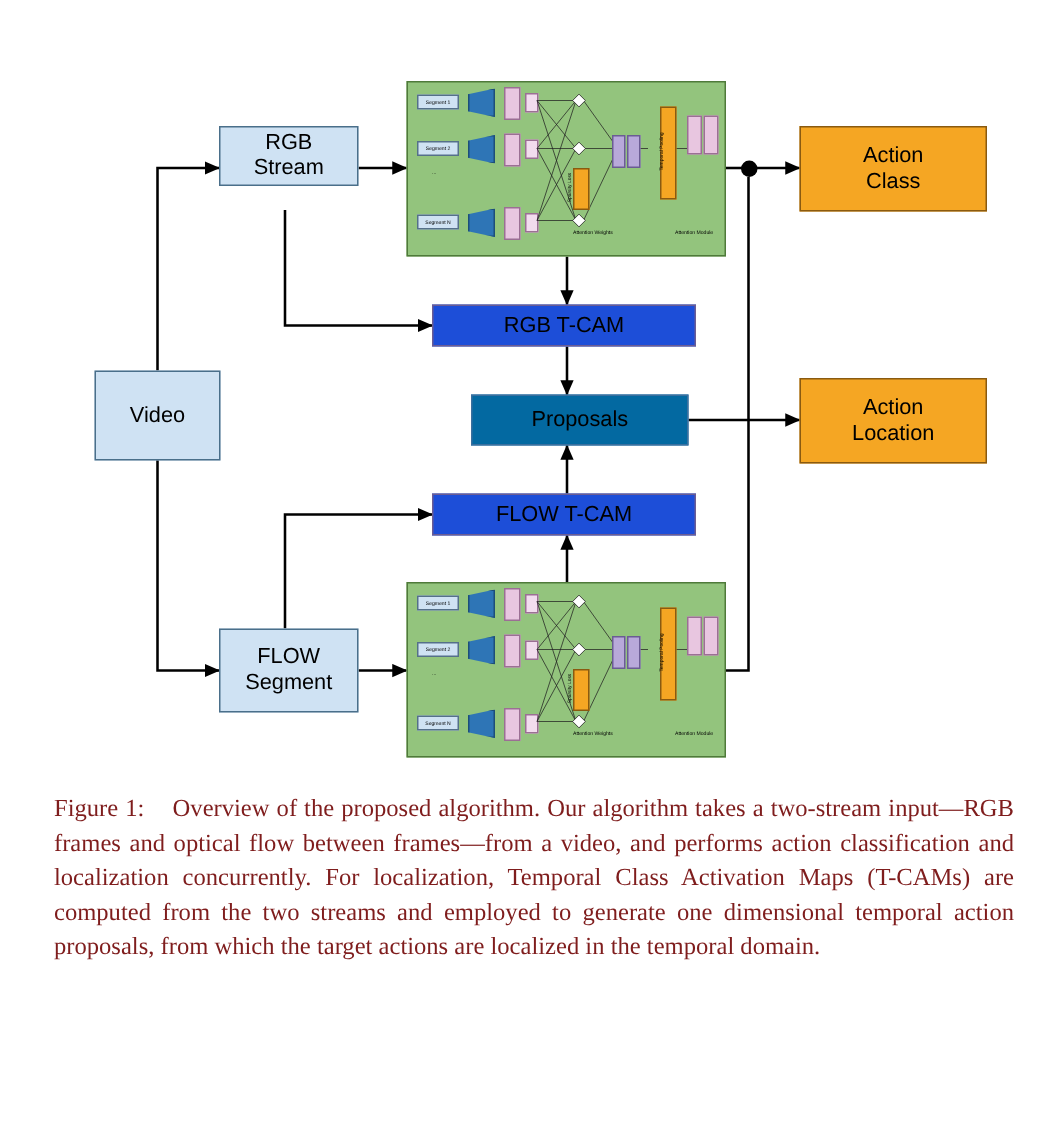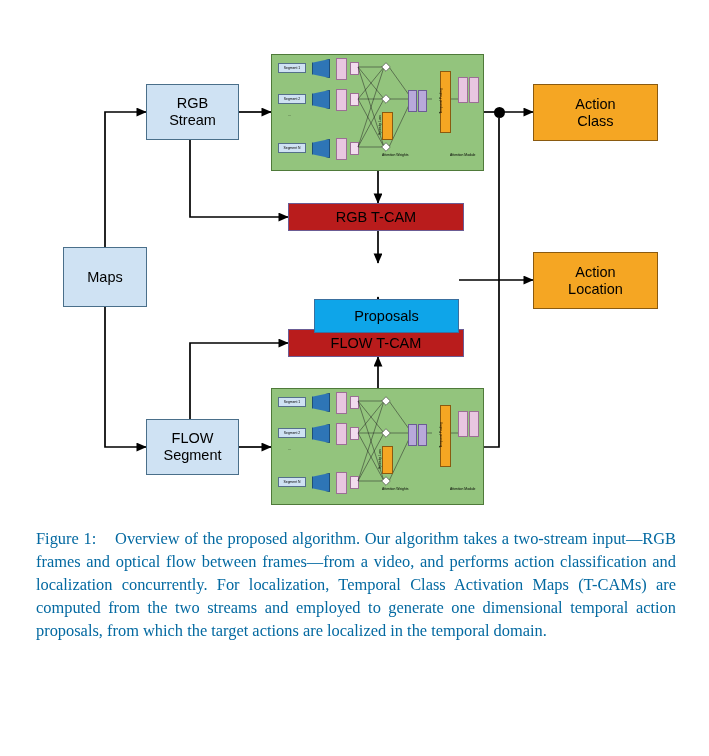--- a/index.html
+++ b/index.html
@@ -37,27 +37,26 @@
   }
   .box.blue {
     background: #cfe2f3;
     border-color: #4a6f8a;
   }
   .box.orange {
     background: #f5a623;
     border-color: #8a5a10;
   }
   .box.purple {
-    background: #b91c1c;
+    background: #1d4ed8;
     border-color: #6b5c94;
   }
   .box.midblue {
-    background: #0ea5e9;
+    background: #0369a1;
     border-color: #3a6f9e;
-    margin-top: 36px;
   }
   .module {
     position: absolute;
     box-sizing: border-box;
     background: #93c47d;
     border: 1px solid #4f7a3a;
     overflow: hidden;
   }
   .svgwrap {
     position: absolute;
@@ -68,21 +67,21 @@
   .cap {
     position: absolute;
     left: 36px;
     top: 528px;
     width: 640px;
     font-family: "Liberation Serif", serif;
     font-size: 16.4px;
     line-height: 1.40;
     text-align: justify;
     text-justify: inter-word;
-    color: #0369a1;
+    color: #7f1d1d;
   }
   
   .seg-label {
     position: absolute;
     background: #cfe2f3;
     border: 0.5px solid #55708a;
     font-family: "Liberation Sans", sans-serif;
     font-size: 3.4px;
     display: flex;
     align-items: center;
@@ -176,24 +175,24 @@
 
       <path d="M499,112 L533,112" marker-end="url(#arrow)"></path>
 
       <path d="M459,280 L533,280" marker-end="url(#arrow)"></path>
     </g>
   </svg>
 
   <div class="dot" style="left:493.5px; top:106.5px;"></div>
 
   <div class="box blue" style="left:63px; top:247px; width:84px; height:60px;">
-    <span>Maps</span>
-  </div>
-
-  <div class="box blue" style="left:146px; top:84px; width:93px; height:56px; white-space:pre-line;">
+    <span>Video</span>
+  </div>
+
+  <div class="box blue" style="left:146px; top:84px; width:93px; height:40px; white-space:pre-line;">
     <span>RGB
 Stream</span>
   </div>
 
   <div class="box blue" style="left:146px; top:419px; width:93px; height:56px; white-space:pre-line;">
     <span>FLOW
 Segment</span>
   </div>
 
   <div class="module" style="left:271px; top:54px; width:213px; height:117px;">

